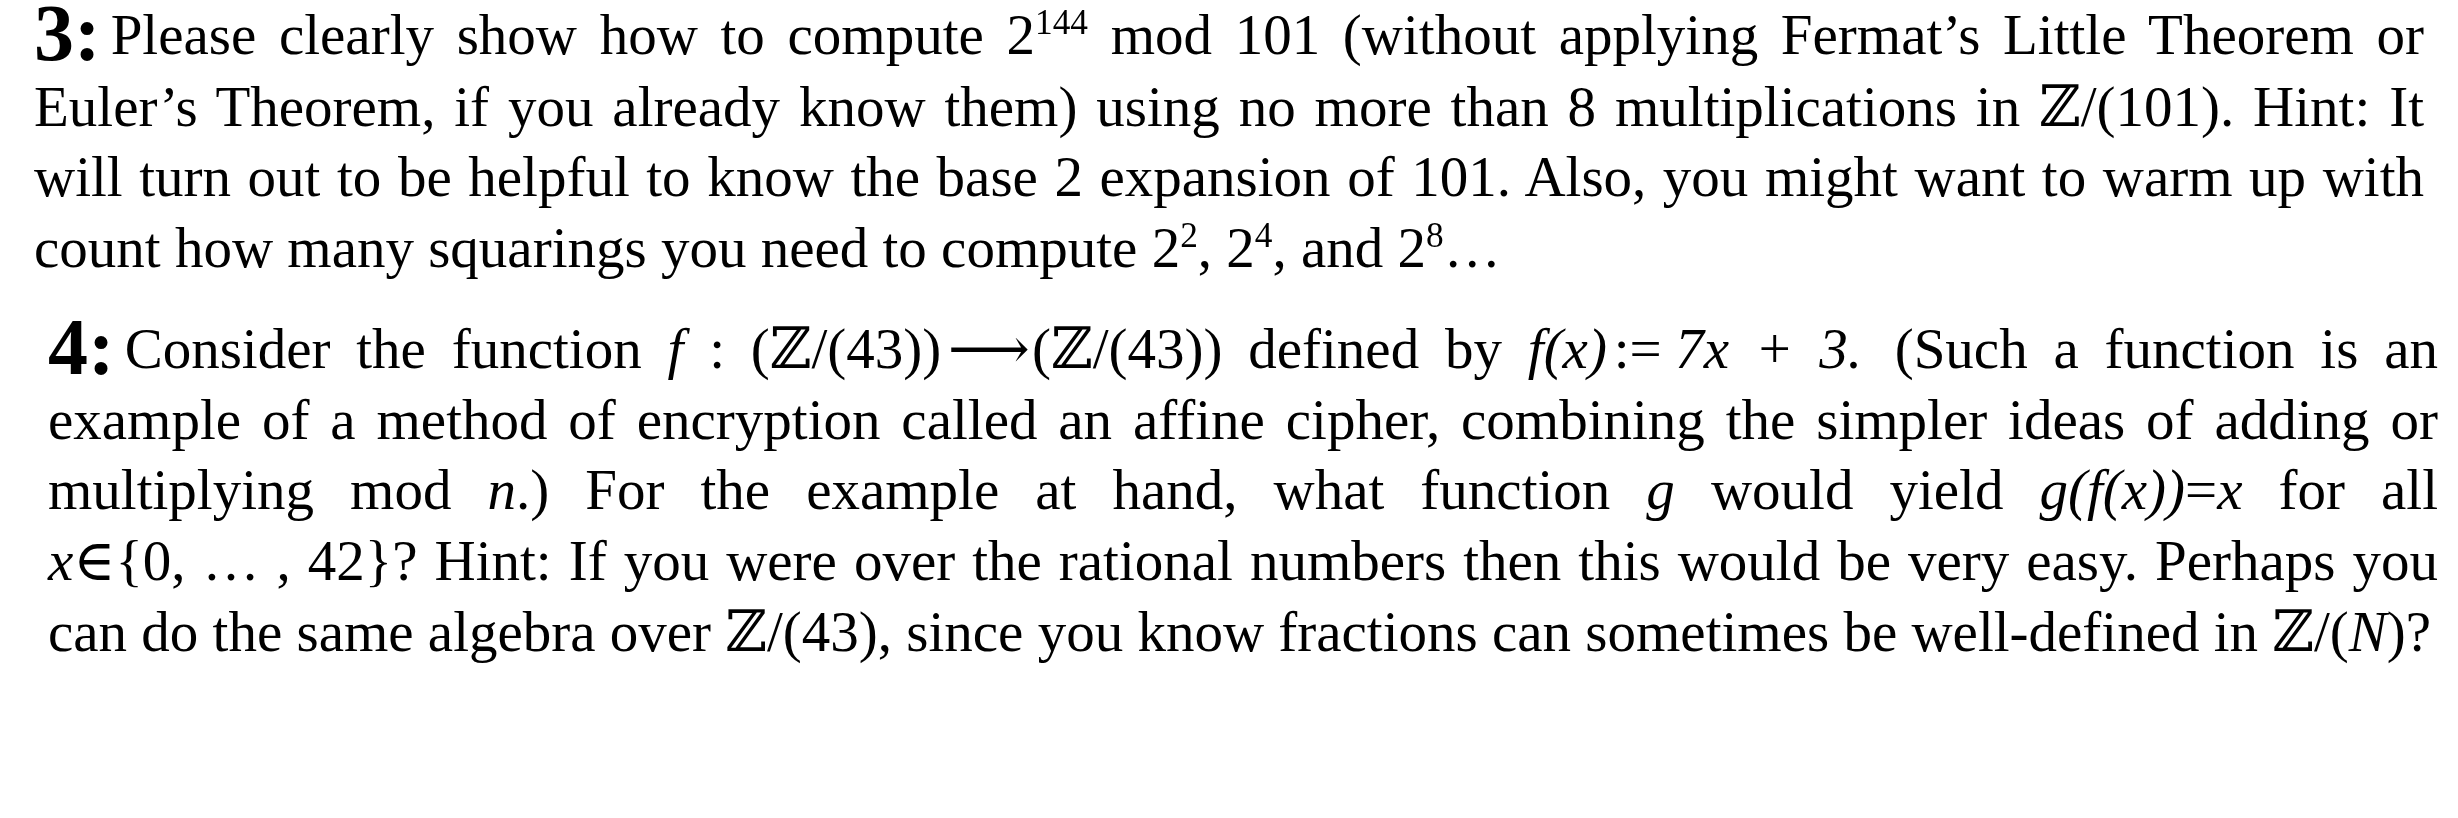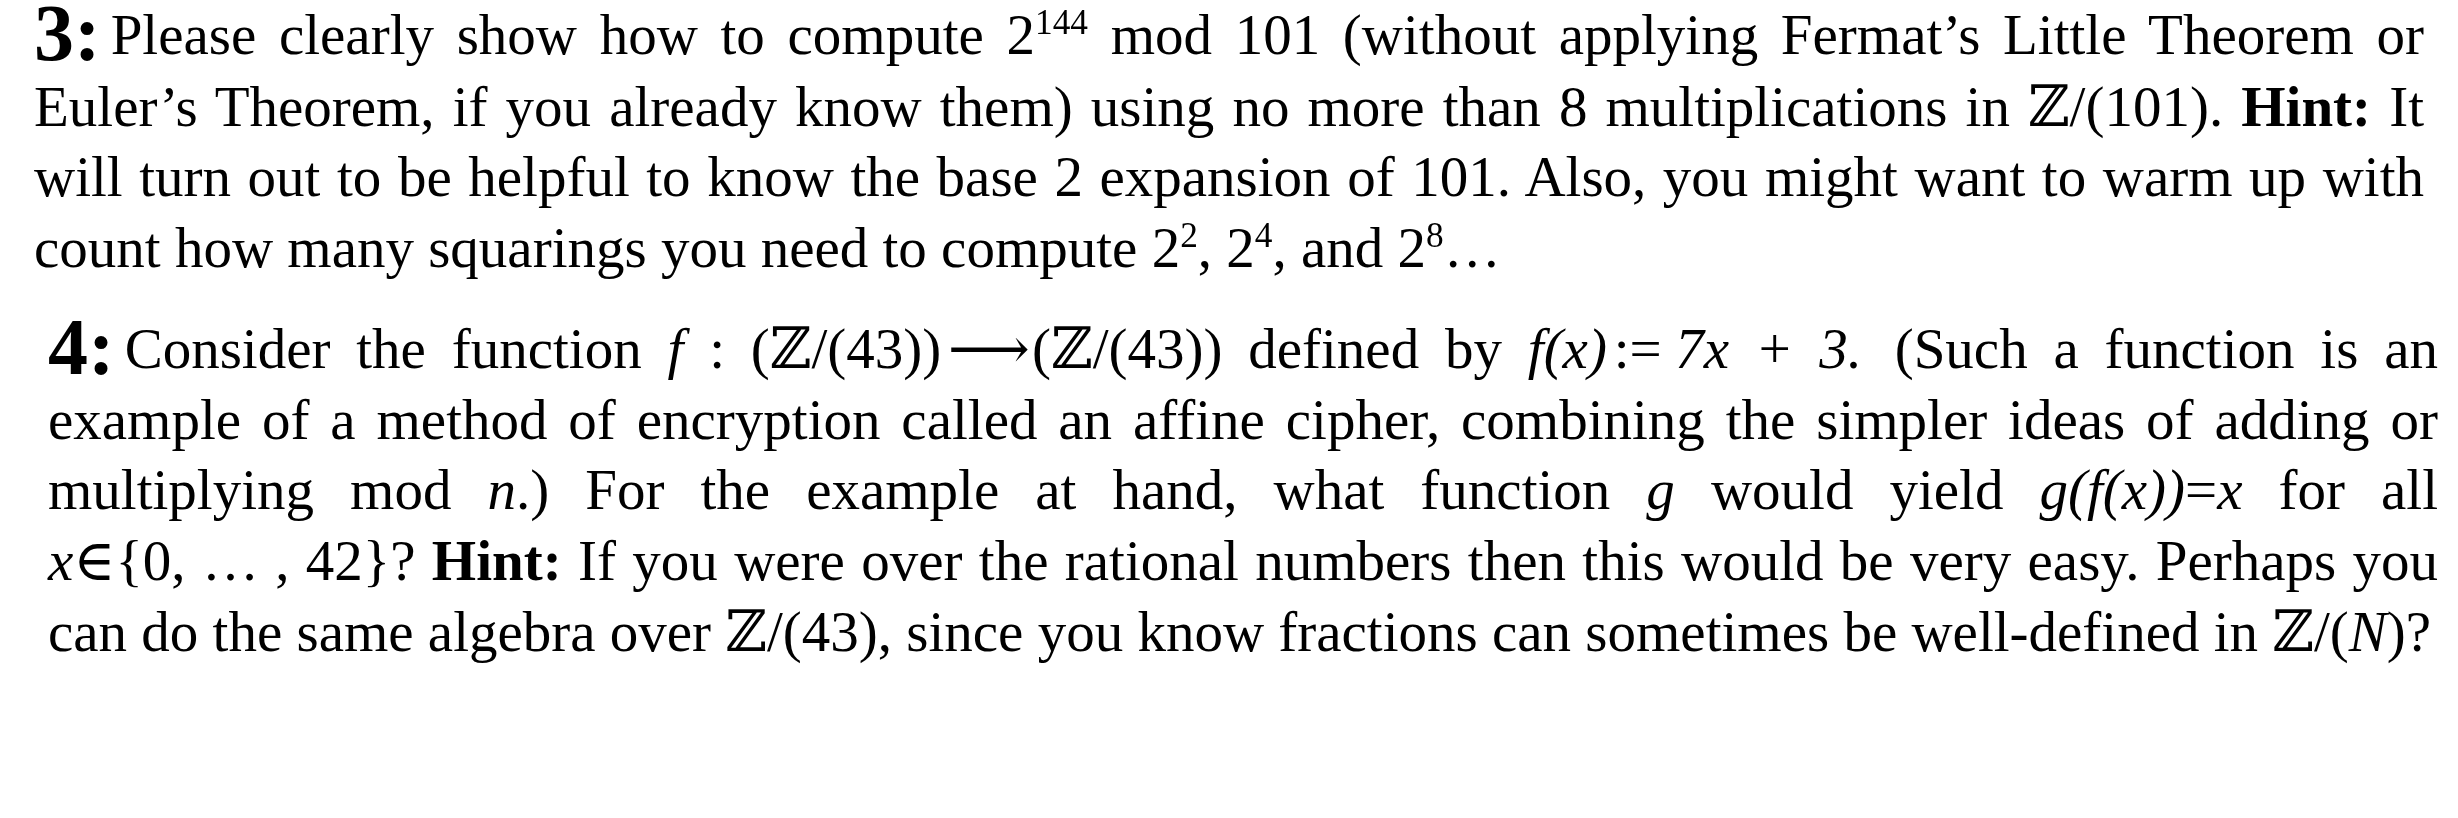--- a/index.html
+++ b/index.html
@@ -34,21 +34,21 @@
   .pnum {
     font-weight: bold;
     font-size: 80px;
     line-height: 0;
     position: relative;
     top: 6px;
     letter-spacing: 0px;
     margin-right: 10px;
   }
   .hint {
-    font-weight: bold;
+    font-weight: normal;
   }
   .mathit {
     font-family: "Liberation Serif", "DejaVu Serif", serif;
     font-style: italic;
   }
   .textit {
   }
   .bb {
     font-family: "DejaVu Serif", serif;
     font-style: normal;

